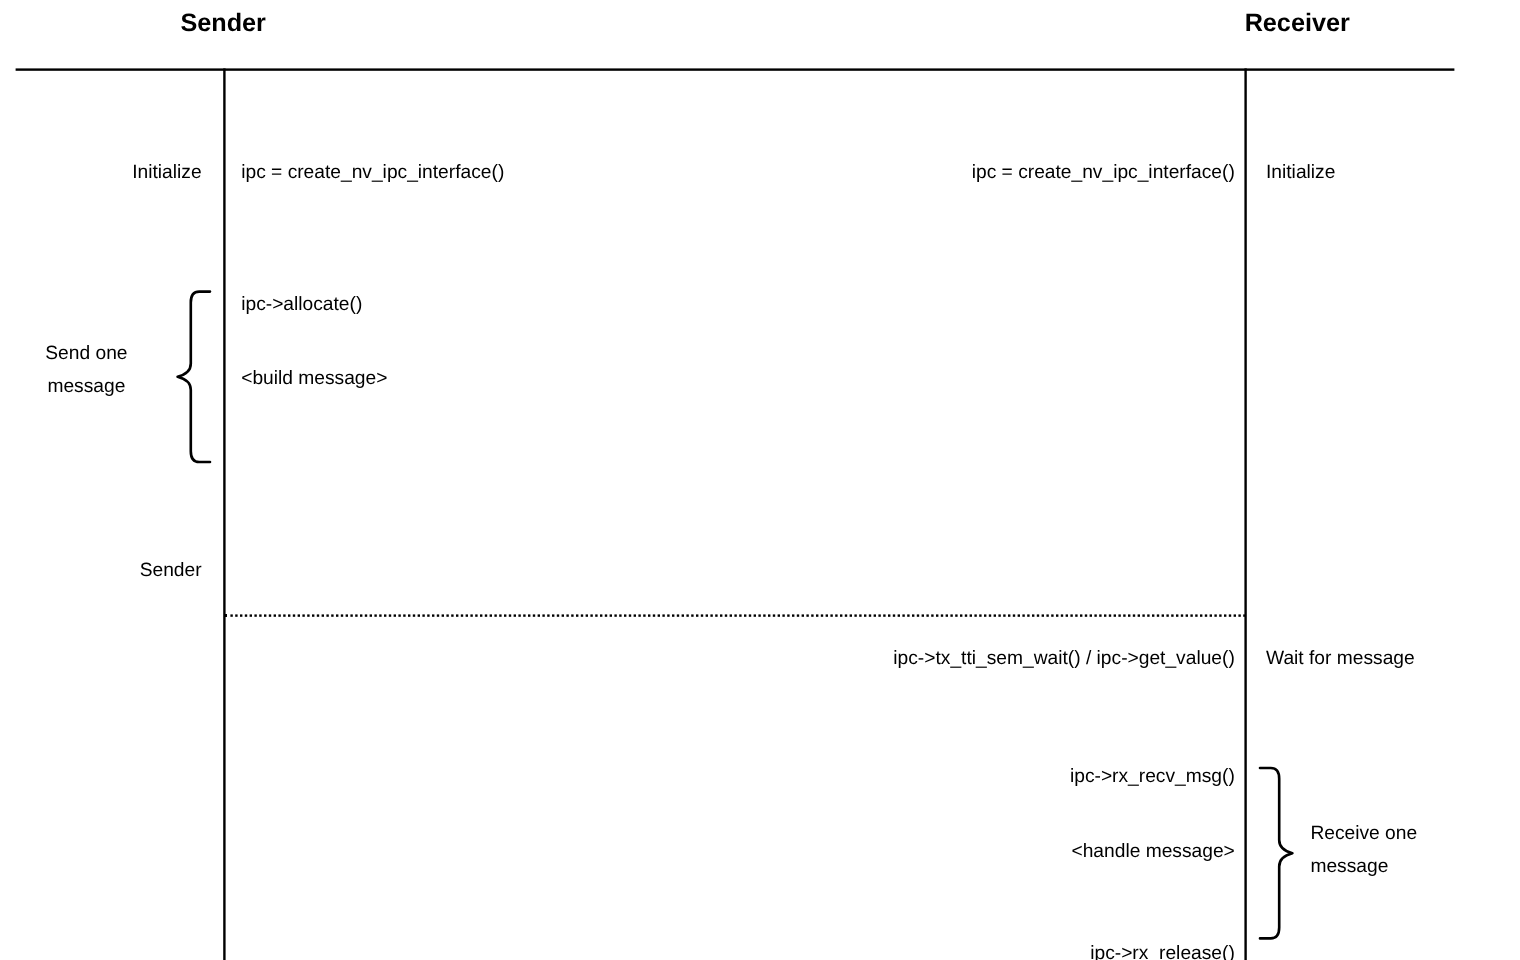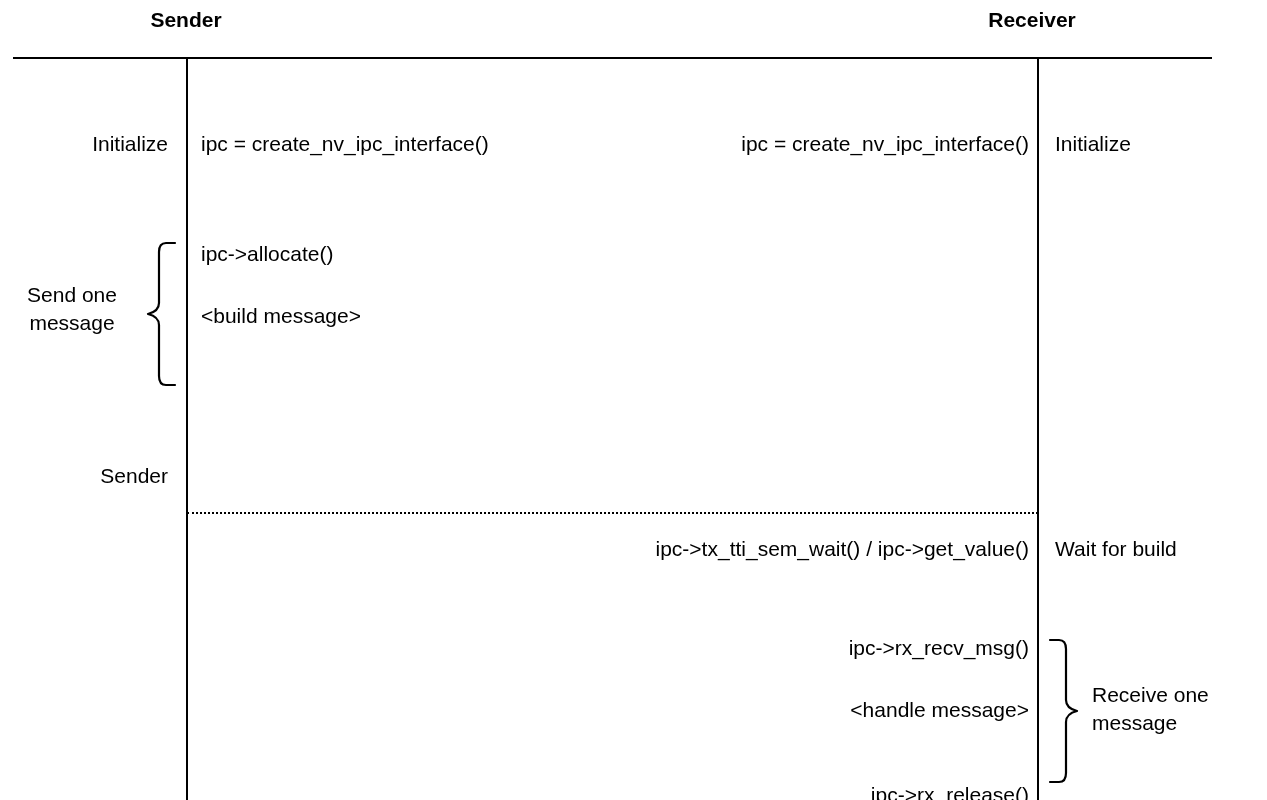--- a/index.html
+++ b/index.html
@@ -45,21 +45,21 @@
   }
   .dotted-rule {
     position: absolute;
     height: 0;
     border-top: 2px dotted #000;
   }
 
   
   .cell {
     position: absolute;
-    font-size: 21px;
+    font-size: 16px;
     color: #000;
     white-space: nowrap;
     line-height: 28px;
   }
   .cell.left-align { text-align: left; }
   .cell.right-align { text-align: right; transform: translateX(-100%); }
   .cell.center-align { text-align: center; transform: translateX(-50%); }
 
   .cell.two-line {
     white-space: normal;
@@ -72,21 +72,21 @@
   }
   .brace svg { display: block; }
 </style>
 </head>
 <body>
 
 <div id="canvas">
 
   <div class="col-title" style="left:186px; top:8px;">Sender</div>
 
-  <div class="col-title" style="left:1032px; top:8px;">Receiver</div>
+  <div class="col-title" style="left:1081px; top:8px;">Receiver</div>
 
   <div class="hrule" style="left:13px; top:57px; width:1199px;"></div>
 
   <div class="vrule" style="left:186px; top:57px; height:743px;"></div>
 
   <div class="vrule" style="left:1037px; top:57px; height:743px;"></div>
 
   <div class="dotted-rule" style="left:187px; top:512px; width:851px;"></div>
 
   <div class="cell right-align" style="left:168px; top:130px;">Initialize</div>
@@ -108,21 +108,21 @@
   <div class="cell left-align" style="left:201px; top:240px;">ipc-&gt;allocate()</div>
 
   <div class="cell left-align" style="left:201px; top:302px;">&lt;build message&gt;</div>
 
 
   <div class="cell right-align" style="left:168px; top:462px;">Sender</div>
 
 
   <div class="cell right-align" style="left:1029px; top:535px;">ipc-&gt;tx_tti_sem_wait() / ipc-&gt;get_value()</div>
 
-  <div class="cell left-align" style="left:1055px; top:535px;">Wait for build</div>
+  <div class="cell left-align" style="left:1055px; top:535px;">Wait for message</div>
 
   <div class="cell right-align" style="left:1029px; top:634px;">ipc-&gt;rx_recv_msg()</div>
 
   <div class="cell right-align" style="left:1029px; top:696px;">&lt;handle message&gt;</div>
 
   <div class="cell right-align" style="left:1029px; top:758px;margin-top:23px;">ipc-&gt;rx_release()</div>
 
   <div class="brace" style="left:1048px; top:637px;">
     <svg width="32" height="148" viewBox="0 0 32 148" fill="none" xmlns="http://www.w3.org/2000/svg">
       <path d="M2 3 H11 C16 3 18 7 18 12 V63 C18 68 21 72 29 74 C21 76 18 80 18 85 V136 C18 141 16 145 11 145 H2" stroke="#000" stroke-width="2.2" fill="none" stroke-linecap="round" stroke-linejoin="round"></path>

